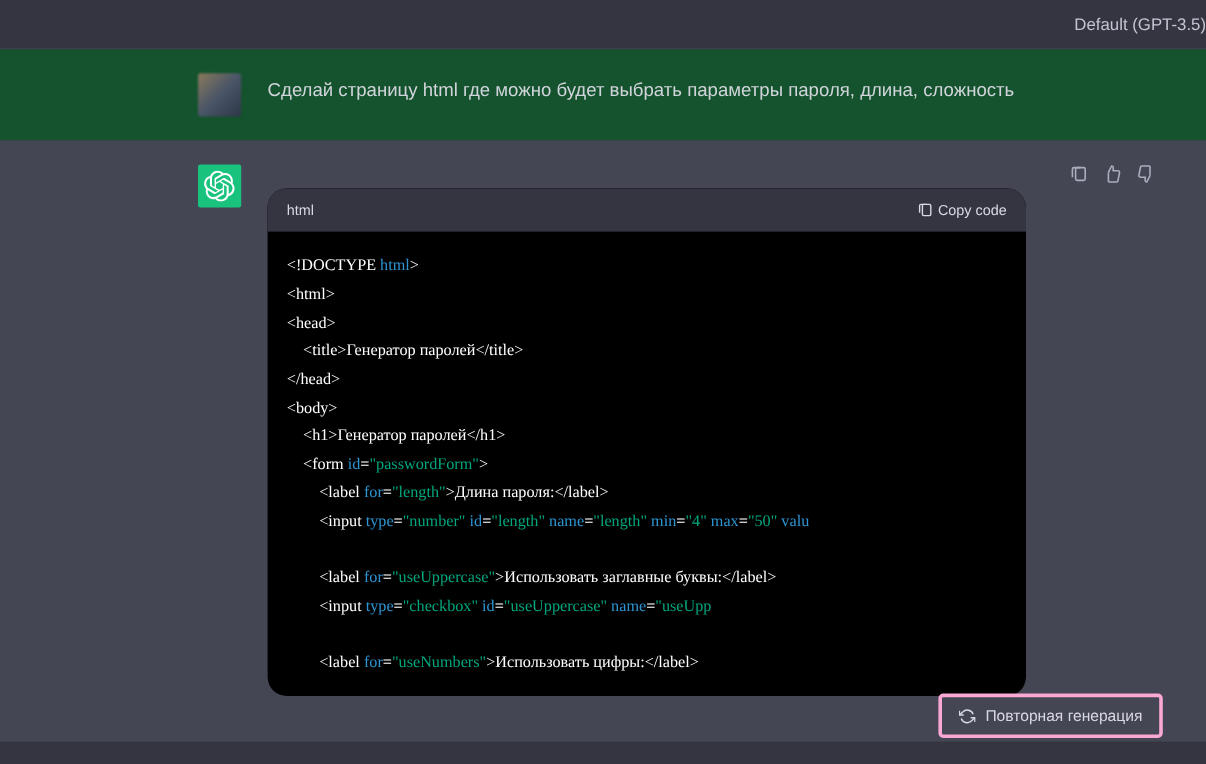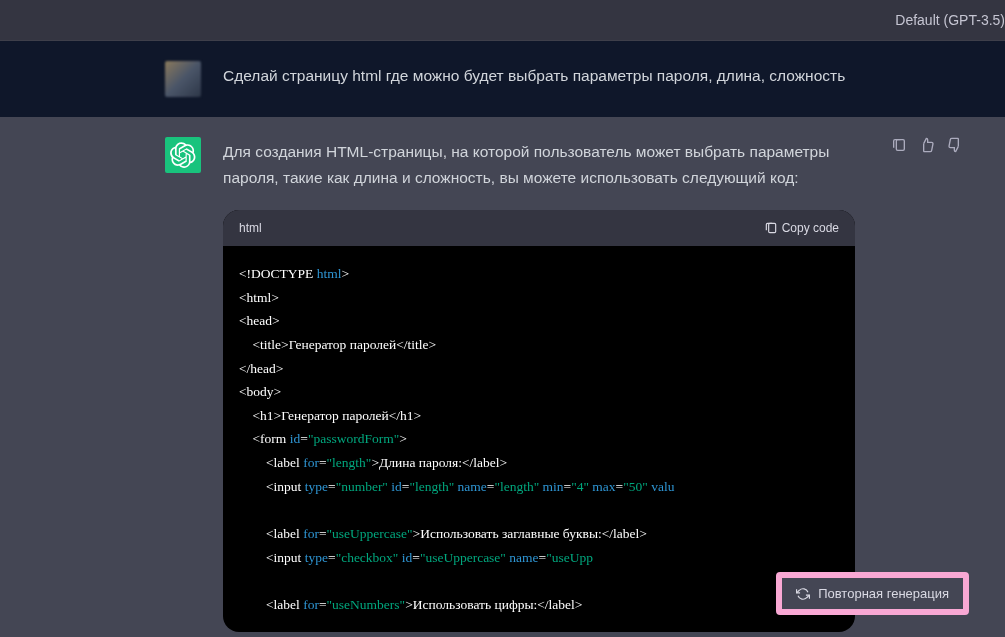--- a/index.html
+++ b/index.html
@@ -22,21 +22,21 @@
       font-size: 14px;
       color: #c5c5d2;
       border-bottom: 1px solid rgba(255,255,255,0.05);
     }
     .message-row {
       display: flex;
       padding: 20px 0 20px 165px;
       gap: 22px;
     }
     .user-row {
-      background: #0f172a;
+      background: #14532d;
     }
     .assistant-row {
       background: #444654;
       position: relative;
     }
     .avatar {
       width: 36px;
       height: 36px;
       flex-shrink: 0;
       border-radius: 2px;
@@ -118,21 +118,21 @@
       color: #fff;
     }
     .tok-white { color: #fff; }
     .tok-blue { color: #2e95d3; }
     .tok-green { color: #00a67d; }
     .regenerate {
       position: absolute;
       right: 36px;
       bottom: 22px;
       background: #444654;
-      border: 6px solid #f9a8d4;
+      border: 3px solid #f9a8d4;
       border-radius: 4px;
       padding: 8px 14px;
       display: flex;
       align-items: center;
       gap: 8px;
       font-size: 13px;
       color: #d9d9e3;
       cursor: pointer;
       margin-left: 27px;
     }
@@ -156,21 +156,20 @@
   <div class="message-content">Сделай страницу html где можно будет выбрать параметры пароля, длина, сложность</div>
 </div>
 
 <div class="message-row assistant-row">
   <div class="avatar assistant-avatar">
     <svg viewBox="0 0 41 41">
       <path fill="#fff" d="M37.5 16.8c.9-2.7.6-5.7-.9-8.2-2.2-3.9-6.7-5.9-11-4.9C23.7 1.6 20.9.3 18 .3c-4.5 0-8.5 2.9-9.9 7.2-2.8.6-5.2 2.3-6.6 4.8-2.3 3.9-1.7 8.8 1.3 12.1-.9 2.7-.6 5.7.9 8.2 2.2 3.9 6.7 5.9 11 4.9 1.9 2.1 4.7 3.4 7.6 3.4 4.5 0 8.5-2.9 9.9-7.2 2.8-.6 5.2-2.3 6.6-4.8 2.2-3.9 1.7-8.8-1.3-12.1zM22.3 38.2c-1.8 0-3.5-.6-4.9-1.7l.2-.1 8.1-4.7c.4-.2.7-.7.7-1.1v-11.4l3.4 2v9.4c0 4.2-3.3 7.6-7.5 7.6zM5.9 31.2c-.9-1.5-1.2-3.4-.9-5.1l.2.1 8.1 4.7c.4.2.9.2 1.3 0l9.9-5.7v4l-8.2 4.7c-3.6 2.1-8.3.9-10.4-2.7zM3.8 13.5c.9-1.5 2.3-2.8 4-3.4v9.7c0 .5.3.9.7 1.1l9.9 5.7-3.4 2-8.2-4.7c-3.6-2.1-4.9-6.8-3-10.4zm28.1 6.5-9.9-5.7 3.4-2 8.2 4.7c3.6 2.1 4.9 6.7 2.8 10.4-.9 1.5-2.3 2.7-4 3.3v-9.6c0-.5-.2-.9-.5-1.1zm3.4-5.1-.2-.1-8.1-4.7c-.4-.2-.9-.2-1.3 0l-9.9 5.7v-4l8.2-4.7c3.6-2.1 8.3-.8 10.4 2.8.9 1.6 1.2 3.3.9 5zm-21.4 7-3.4-2v-9.4C10.5 6.3 13.9 3 18 3c1.8 0 3.5.6 4.9 1.7l-.2.1-8.1 4.7c-.4.2-.7.7-.7 1.1v11.3zm1.9-4 4.4-2.5 4.4 2.5v5.1l-4.4 2.5-4.4-2.5v-5.1z"></path>
     </svg>
   </div>
   <div class="message-content">
-    <div>Для создания HTML-страницы, на которой пользователь может выбрать параметры пароля, такие как длина и сложность, вы можете использовать следующий код:</div>
 
     <div class="code-block-wrapper">
       <div class="code-header">
         <span>html</span>
         <div class="copy-code">
           <svg viewBox="0 0 24 24">
             <rect x="8" y="4" width="12" height="16" rx="2"></rect>
             <path d="M4 16V6a2 2 0 0 1 2-2h8"></path>
           </svg>
           <span>Copy code</span>

